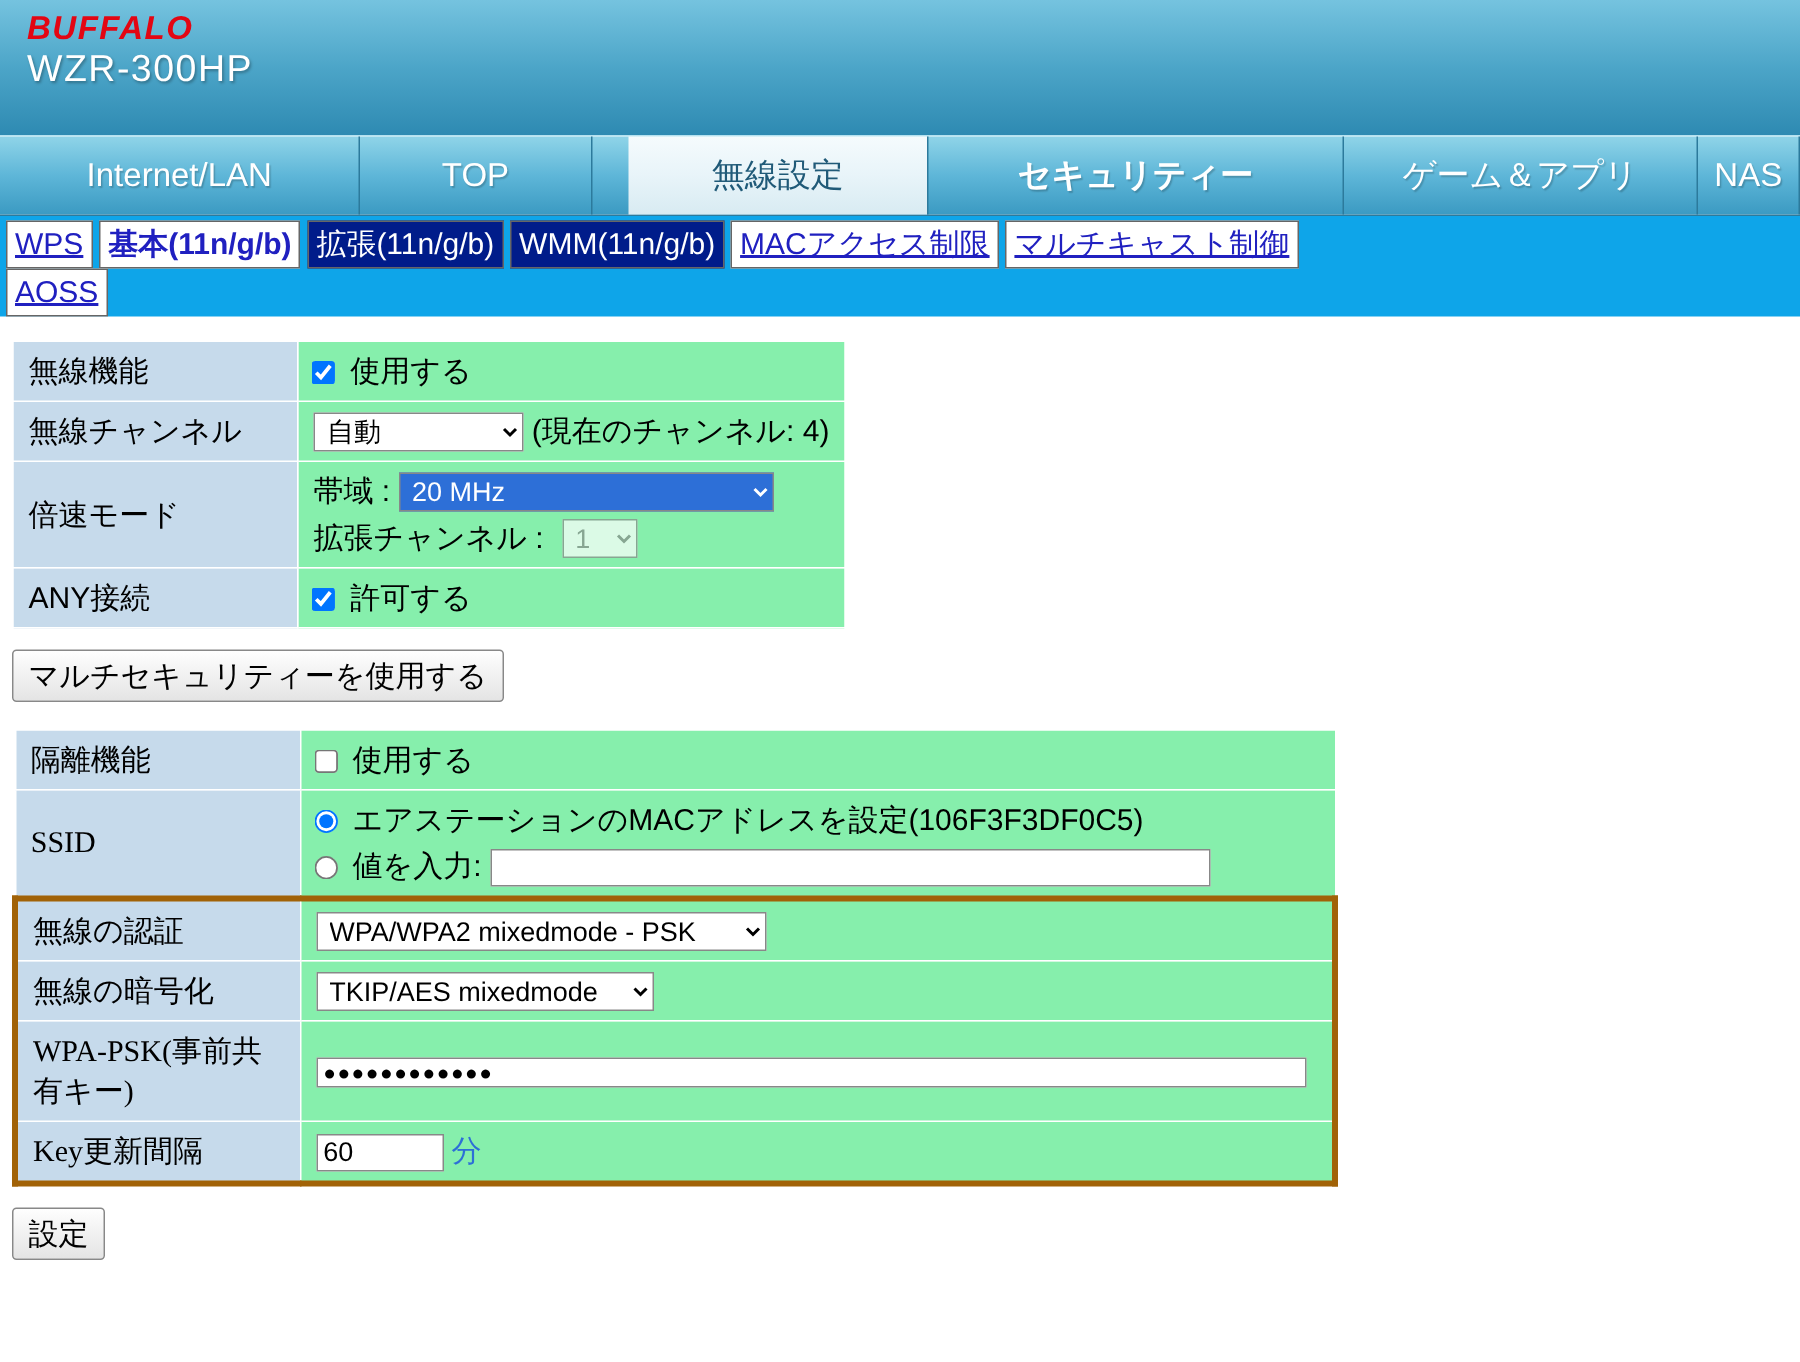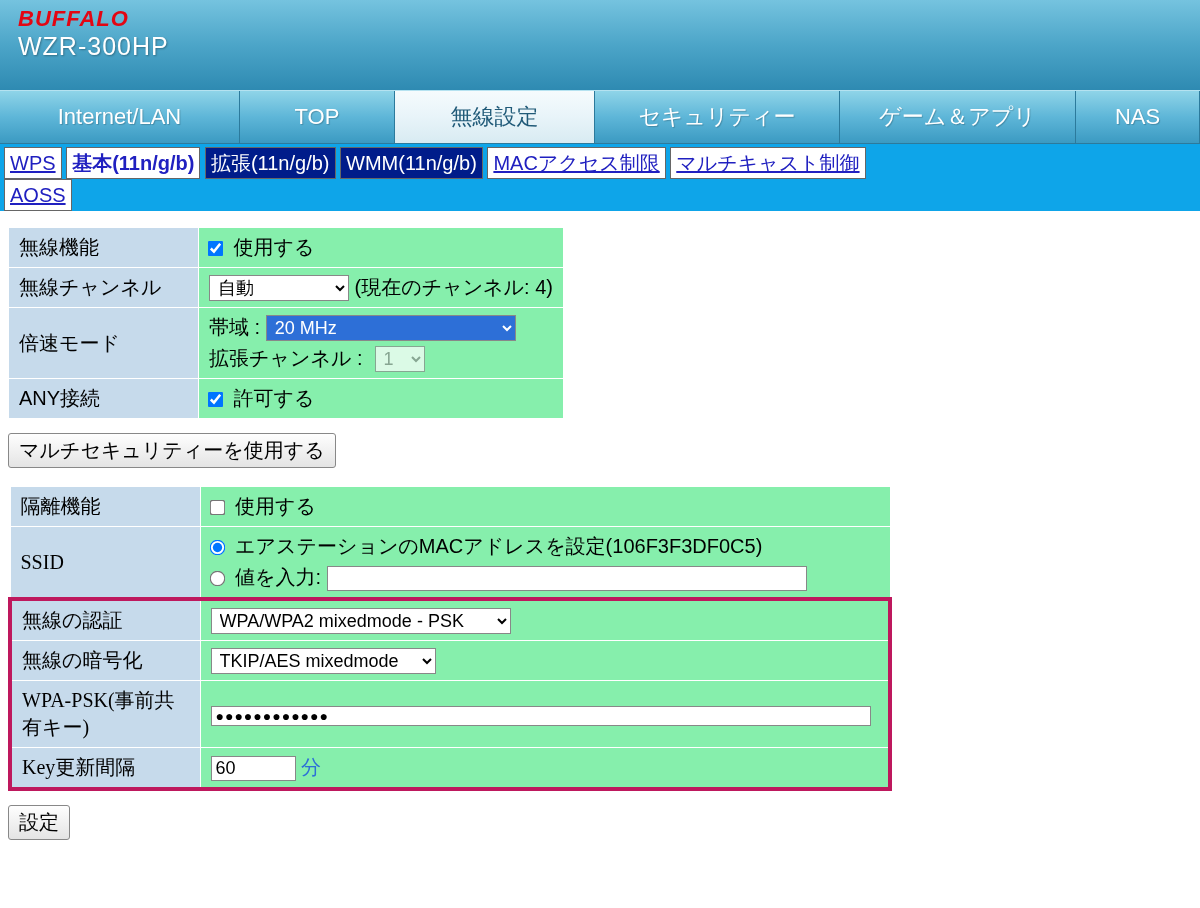--- a/index.html
+++ b/index.html
@@ -48,22 +48,22 @@
       cursor: pointer;
       text-shadow: 1px 1px 1px rgba(0,0,0,0.2);
     }
     .main-nav .tab.active {
       background: linear-gradient(to bottom, #f5fbfd 0%, #e8f4f9 50%, #d8ebf2 100%);
       color: #205a78;
       text-shadow: none;
     }
     .tab-top { width: 155px; }
     .tab-internet { width: 240px; }
-    .tab-wireless { width: 200px; }
-    .tab-security { width: 245px; }
+    .tab-wireless { width: 200px; margin-left: 24px; }
+    .tab-security { width: 277px; font-weight: bold; }
     .tab-game { width: 236px; }
     .tab-nas { flex: 1; }
 
     .sub-nav {
       padding: 3px 4px 0;
       background: #0ea5e9;
       font-size: 20px;
       line-height: 30px;
     }
     .sub-nav a {
@@ -119,21 +119,21 @@
     input[type=checkbox], input[type=radio] { transform: scale(1.2); margin-right: 6px; vertical-align: middle; }
 
     .btn {
       font-size: 20px;
       padding: 3px 10px;
       background: linear-gradient(to bottom, #fefefe, #e4e4e4);
       border: 1px solid #888;
       border-radius: 3px;
       cursor: pointer;
     }
-    .redbox { border: 4px solid #be185d; }
+    .redbox { border: 4px solid #a16207; }
     .nowrap { white-space: nowrap; }
     .inline-lbl { display: inline-block; width: 160px; }
   </style>
 </head>
 <body>
 
 <div class="header">
   <div class="brand-logo">BUFFALO</div>
   <div class="model">WZR-300HP</div>
 </div>

